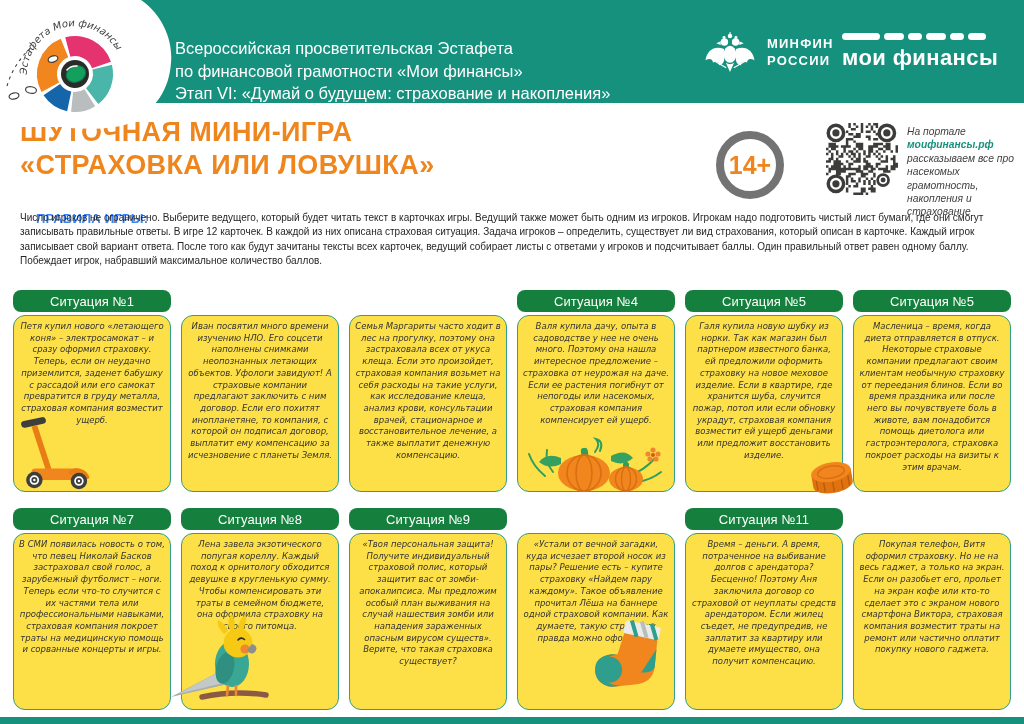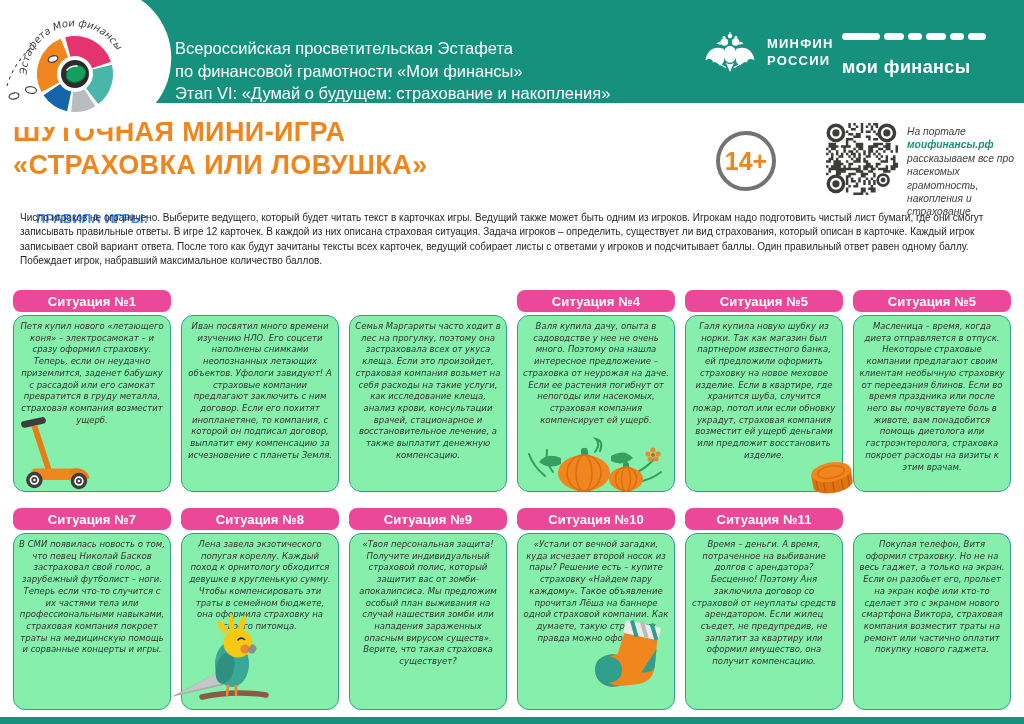--- a/index.html
+++ b/index.html
@@ -9,39 +9,39 @@
   
   .top-band{position:absolute;left:0;top:0;width:1024px;height:103px;background:#16917e;}
   .logo-blob{position:absolute;left:0;top:0;width:200px;height:130px;z-index:3;}
   .head-text{position:absolute;left:175px;top:21px;color:#fff;font-size:16.5px;line-height:22.5px;font-weight:400;z-index:4;margin-top:16px;}
   .head-text .stage b{font-weight:400;}
   .minfin{position:absolute;left:704px;top:24px;display:flex;align-items:center;gap:11px;z-index:4;}
   .minfin-text{color:#fff;font-size:13px;font-weight:700;letter-spacing:1.2px;line-height:17px;}
   .mf-logo{position:absolute;left:842px;top:33px;width:148px;z-index:4;}
   .mf-bar{display:flex;gap:4px;height:7px;}
   .mf-bar span{background:#fff;border-radius:3.5px;height:7px;display:block;}
-  .mf-text{color:#fff;font-weight:700;font-size:18px;margin-top:17px;letter-spacing:.4px;white-space:nowrap;}
+  .mf-text{color:#fff;font-weight:700;font-size:22px;margin-top:5px;letter-spacing:.4px;white-space:nowrap;}
 
   
-  .main-title{position:absolute;left:13px;top:116px;margin:0;color:#ef861d;font-size:27px;line-height:33px;font-weight:800;letter-spacing:.4px;z-index:2;}
+  .main-title{position:absolute;left:20px;top:116px;margin:0;color:#ef861d;font-size:27px;line-height:33px;font-weight:800;letter-spacing:.4px;z-index:2;}
   .main-title span{display:block;}
-  .age-badge{position:absolute;left:716px;top:131px;width:52px;height:52px;border:4px solid #737373;border-radius:50%;color:#ef861d;font-weight:800;font-size:25px;display:flex;align-items:center;justify-content:center;}
+  .age-badge{position:absolute;left:716px;top:131px;width:52px;height:52px;border:8px solid #737373;border-radius:50%;color:#ef861d;font-weight:800;font-size:25px;display:flex;align-items:center;justify-content:center;}
   .qr{position:absolute;left:826px;top:123px;width:72px;height:72px;}
   .qr-caption{position:absolute;left:907px;top:125px;width:112px;font-style:italic;font-size:10.3px;line-height:13.4px;color:#3f3f3e;}
   .qr-caption .link{color:#16917e;font-weight:700;}
 
   
   .rules-heading{position:absolute;left:20px;top:195px;margin:16px;font-size:13px;font-weight:700;color:#3b82f6;letter-spacing:.2px;}
   .rules-body{position:absolute;left:20px;top:211px;width:1002px;margin:0;font-size:10px;line-height:14.4px;color:#262625;}
 
   
   .cards-grid{position:absolute;left:13px;top:290px;width:998px;display:grid;grid-template-columns:repeat(6,158px);grid-auto-rows:202px;column-gap:10px;row-gap:16px;}
   .card{position:relative;}
-  .card-header{height:22px;background:#ec4899;border-radius:8px;display:flex;align-items:center;justify-content:center;color:#fff;font-weight:700;font-size:13px;letter-spacing:.1px;}
-  .card-body{position:absolute;left:0;right:0;top:25px;bottom:0;background:#86efac;border:1.5px solid #2f9e8c;border-radius:12px;overflow:hidden;}
+  .card-header{height:22px;background:#15803d;border-radius:8px;display:flex;align-items:center;justify-content:center;color:#fff;font-weight:400;font-size:13px;letter-spacing:.1px;}
+  .card-body{position:absolute;left:0;right:0;top:25px;bottom:0;background:#fde047;border:1.5px solid #2f9e8c;border-radius:12px;overflow:hidden;}
   .card-text{margin:0;padding:5px 5px 0;text-align:center;font-family:"DejaVu Sans",sans-serif;font-style:italic;font-size:8.5px;line-height:1.38;color:#333;}
   .illu{position:absolute;z-index:5;pointer-events:none;}
   .illu-scooter{left:2px;bottom:2px;width:92px;height:78px;}
   .illu-pumpkins{left:50%;transform:translateX(-50%);bottom:0;width:142px;height:56px;}
   .illu-coins{right:-18px;bottom:-4px;width:58px;height:44px;}
   .illu-parrot{left:-13px;bottom:2px;width:122px;height:104px;}
   .illu-sock{right:2px;bottom:2px;width:86px;height:90px;}
 
   .bottom-bar{position:absolute;left:0;top:717px;width:1024px;height:7px;background:#16917e;}
 </style>
@@ -297,23 +297,20 @@
   <div class="card">
     <div class="card-header">
       <span class="card-title-text">Ситуация №9</span>
     </div>
     <div class="card-body">
       <p class="card-text">«Твоя персональная защита! Получите индивидуальный страховой полис, который защитит вас от зомби-апокалипсиса. Мы предложим особый план выживания на случай нашествия зомби или нападения зараженных опасным вирусом существ». Верите, что такая страховка существует?</p>
     </div>
   </div>
 
   <div class="card">
-    <div class="card-header">
-      <span class="card-title-text">Ситуация №10</span>
-    </div>
     <div class="card-body">
       <p class="card-text">«Устали от вечной загадки, куда исчезает второй носок из пары? Решение есть – купите страховку «Найдем пару каждому». Такое объявление прочитал Лёша на баннере одной страховой компании. Как думаете, такую страховку правда можно оформить?</p>
     </div>
   <svg viewBox="0 0 86 90" class="illu illu-sock">
     <g transform="rotate(12 43 45)">
       <path d="M32 10 L64 8 L68 44 C69 55 63 62 52 65 L34 71 C22 75 11 68 10 57 C9 48 16 42 25 40 L29 39 Z" fill="#f0861d"></path>
       <path d="M25 40 C16 42 9 48 10 57 C11 68 22 75 34 71 L38 69 C24 72 13 64 16 52 C18 45 22 42 28 40 Z" fill="#2f9e8c"></path>
       <circle cx="24" cy="56" r="13" fill="#2f9e8c"></circle>
       <path d="M68 44 L66 26 L56 52 C62 51 67 49 68 44 Z" fill="#2f9e8c"></path>
       <rect x="30" y="4" width="36" height="13" rx="2" fill="#e9eceb"></rect>
@@ -324,21 +321,21 @@
       </g>
     </g>
   </svg>
       </div>
 
   <div class="card">
     <div class="card-header">
       <span class="card-title-text">Ситуация №11</span>
     </div>
     <div class="card-body">
-      <p class="card-text">Время – деньги. А время, потраченное на выбивание долгов с арендатора? Бесценно! Поэтому Аня заключила договор со страховой от неуплаты средств арендатором. Если жилец съедет, не предупредив, не заплатит за квартиру или оформил имущество, она получит компенсацию.</p>
+      <p class="card-text">Время – деньги. А время, потраченное на выбивание долгов с арендатора? Бесценно! Поэтому Аня заключила договор со страховой от неуплаты средств арендатором. Если жилец съедет, не предупредив, не заплатит за квартиру или думаете имущество, она получит компенсацию.</p>
     </div>
   </div>
 
   <div class="card">
     <div class="card-body">
       <p class="card-text">Покупая телефон, Витя оформил страховку. Но не на весь гаджет, а только на экран. Если он разобьет его, прольет на экран кофе или кто-то сделает это с экраном нового смартфона Виктора, страховая компания возместит траты на ремонт или частично оплатит покупку нового гаджета.</p>
     </div>
   </div>
 </main>
 

